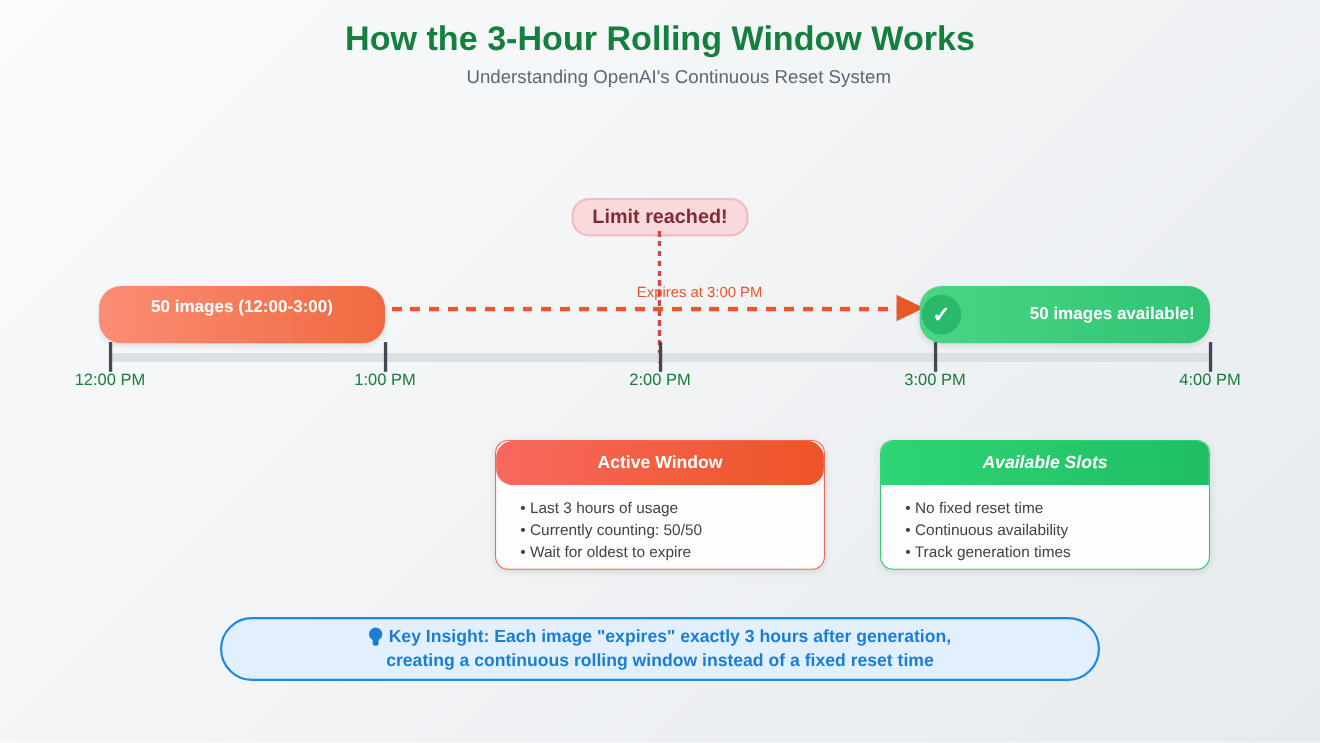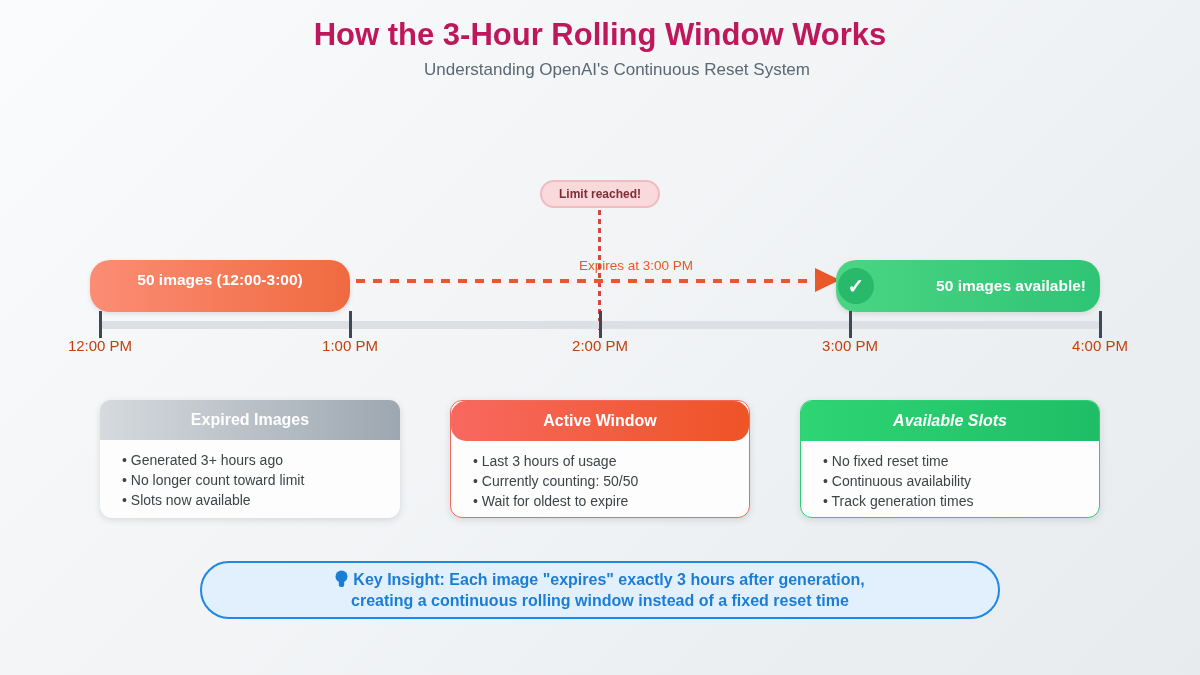--- a/index.html
+++ b/index.html
@@ -7,32 +7,32 @@
     width:1200px;height:675px;
     font-family:"Liberation Sans",sans-serif;
     background:linear-gradient(135deg,#fafbfc 0%,#f2f4f6 45%,#e7ebee 100%);
     overflow:hidden;
   }
   .stage{position:relative;width:1200px;height:675px;}
 
   
   .title{
     position:absolute;top:17px;left:0;width:100%;
-    text-align:center;font-size:31px;font-weight:bold;color:#be185d;
+    text-align:center;font-size:31px;font-weight:bold;color:#15803d;
   }
   .subtitle{
     position:absolute;top:60px;left:0;width:100%;
     text-align:center;font-size:17px;color:#5b6874;margin-left:17px;
   }
 
   
   .limit-badge{
     position:absolute;top:180px;left:600px;transform:translateX(-50%);
     background:#f9d9dc;border:2px solid #f0bcc1;border-radius:16px;
-    padding:5px 17px;font-size:12px;font-weight:bold;color:#7d2d35;
+    padding:5px 17px;font-size:18px;font-weight:bold;color:#7d2d35;
     white-space:nowrap;
   }
   .vline-dotted{
     position:absolute;left:598px;top:210px;width:3px;height:120px;
     background:repeating-linear-gradient(to bottom,#d84545 0 5px,transparent 5px 9px);
   }
 
   
   .expires-label{
     position:absolute;top:258px;left:600px;transform:translateX(-50%);
@@ -72,21 +72,21 @@
   
   .track{
     position:absolute;left:100px;top:321px;width:1000px;height:8px;
     background:#dce0e5;border-radius:4px;
   }
   .tick{
     position:absolute;top:311px;width:3px;height:27px;background:#3e4954;
   }
   .tick-label{
     position:absolute;top:337px;transform:translateX(-50%);
-    font-size:15px;color:#c2410c;white-space:nowrap;
+    font-size:15px;color:#15803d;white-space:nowrap;
   }
 
   
   .card{
     position:absolute;top:400px;width:300px;height:118px;
     background:#fdfdfe;border-radius:12px;box-sizing:border-box;
     box-shadow:0 2px 7px rgba(40,50,60,0.14);
   }
   .card-active{border:1.5px solid #f2685c;}
   .card-available{border:1.5px solid #2ecf74;}
@@ -143,30 +143,20 @@
   <div class="tick" style="left:348.5px"></div>
   <div class="tick" style="left:598.5px"></div>
   <div class="tick" style="left:848.5px"></div>
   <div class="tick" style="left:1098.5px"></div>
   <div class="tick-label" style="left:100px">12:00 PM</div>
   <div class="tick-label" style="left:350px">1:00 PM</div>
   <div class="tick-label" style="left:600px">2:00 PM</div>
   <div class="tick-label" style="left:850px">3:00 PM</div>
   <div class="tick-label" style="left:1100px">4:00 PM</div>
 
-  <div class="card" style="left:100px">
-    <div class="card-header hdr-expired">Expired Images</div>
-    <div class="card-body">
-      <ul>
-        <li>Generated 3+ hours ago</li>
-        <li>No longer count toward limit</li>
-        <li>Slots now available</li>
-      </ul>
-    </div>
-  </div>
 
   <div class="card card-active" style="left:450px">
     <div class="card-header hdr-active">Active Window</div>
     <div class="card-body">
       <ul>
         <li>Last 3 hours of usage</li>
         <li>Currently counting: 50/50</li>
         <li>Wait for oldest to expire</li>
       </ul>
     </div>

